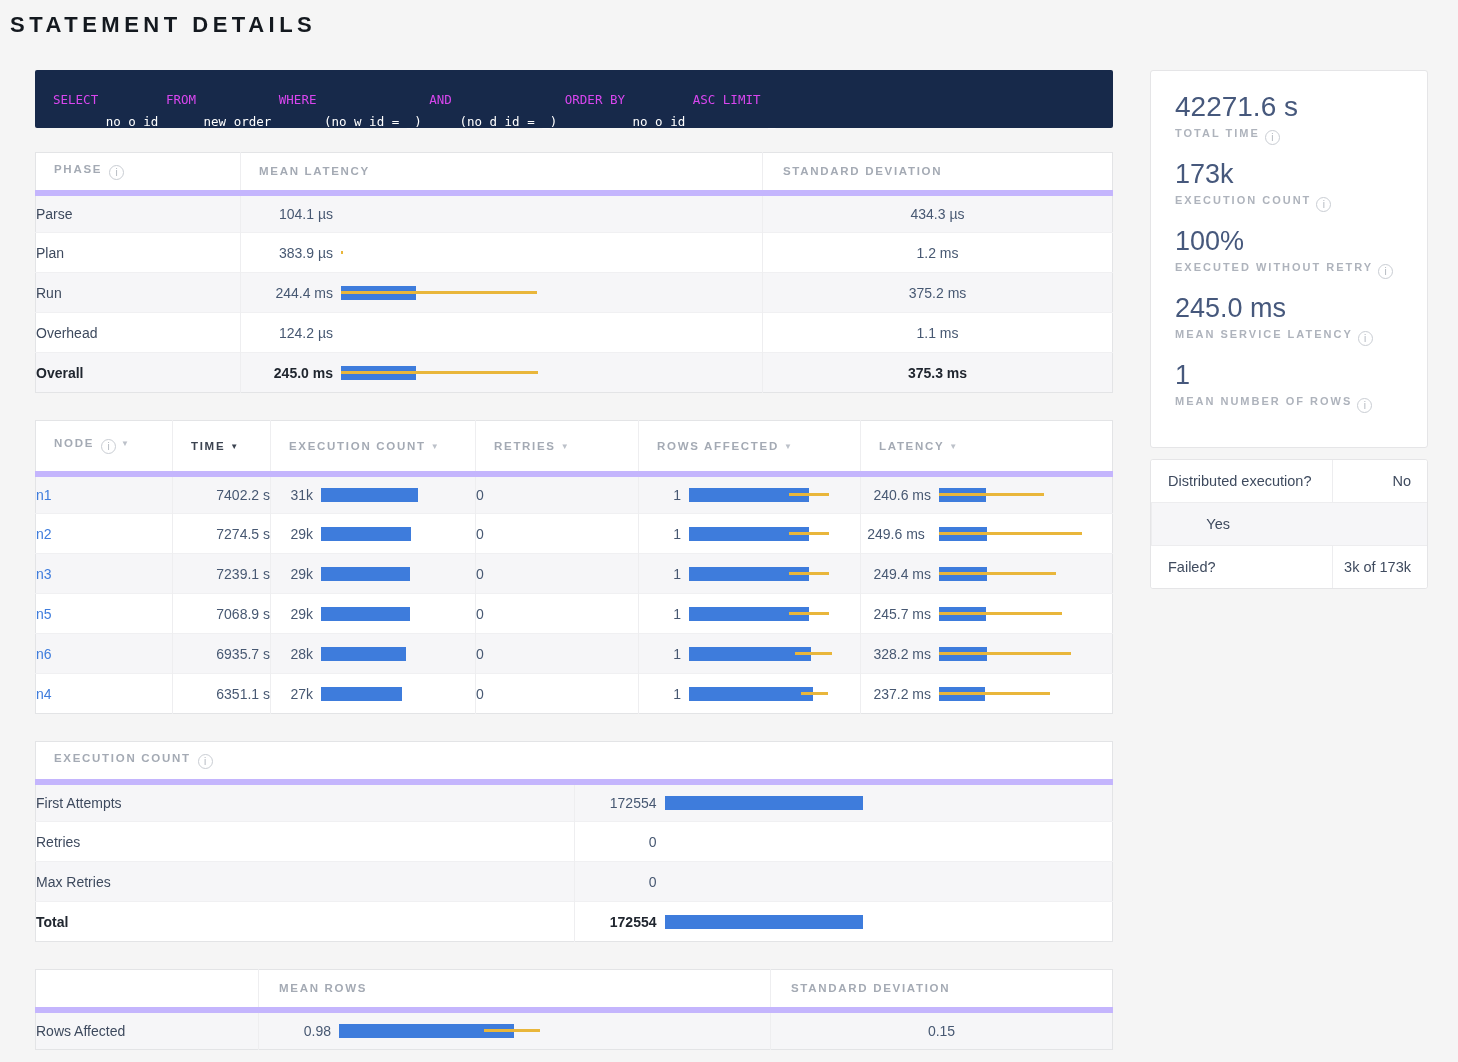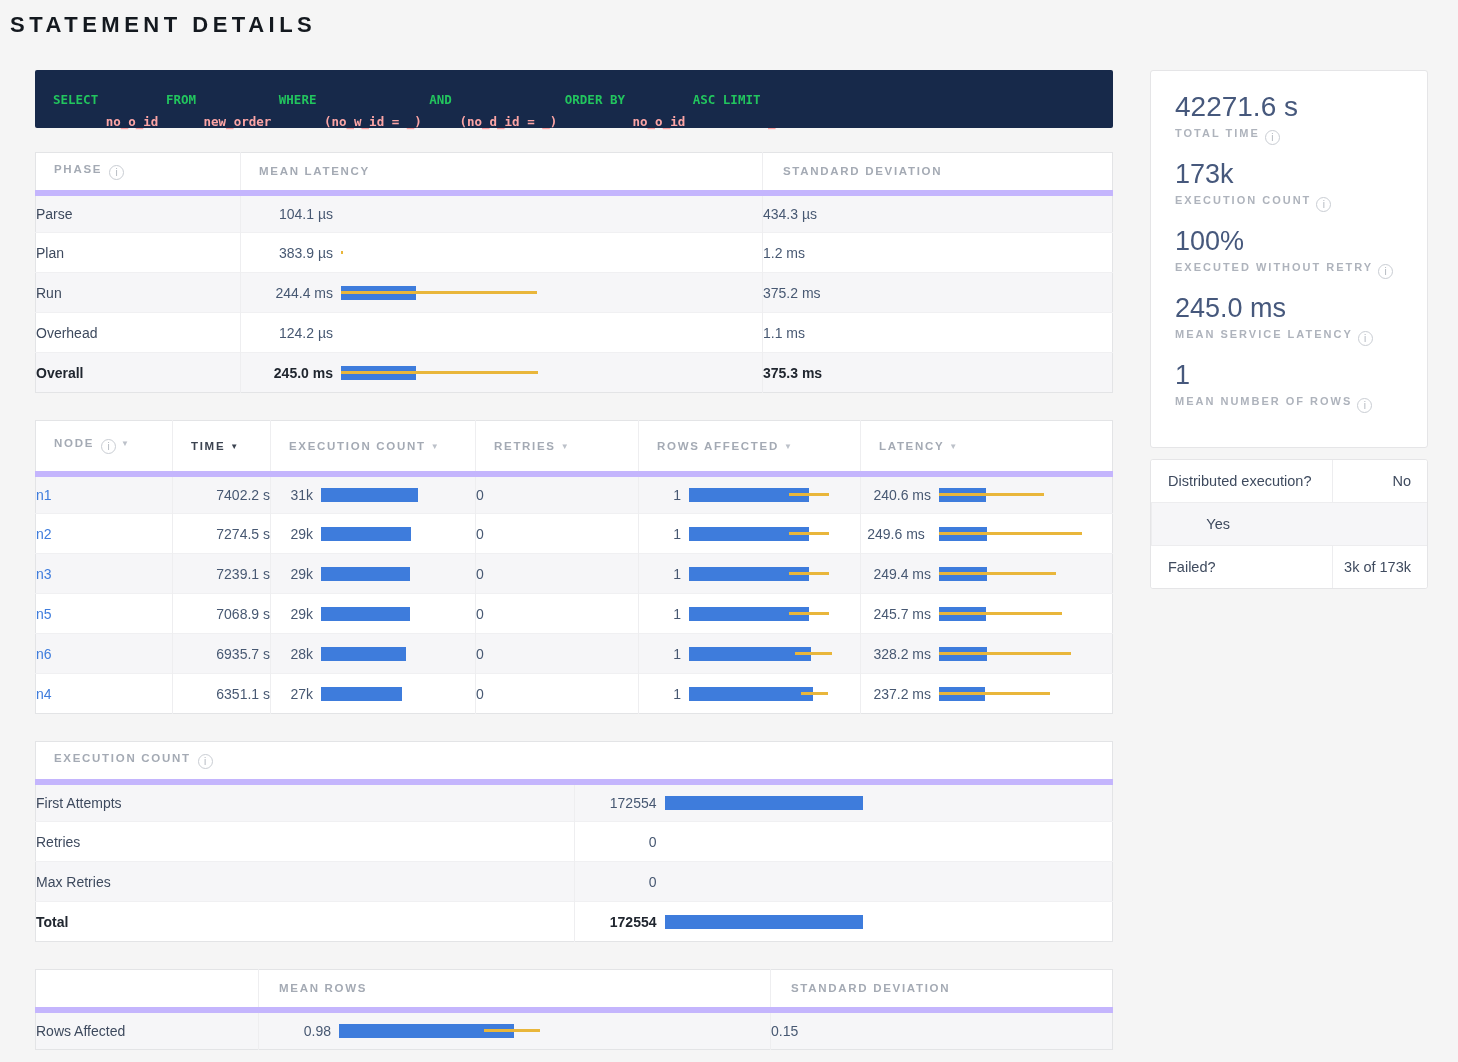--- a/index.html
+++ b/index.html
@@ -19,40 +19,40 @@
   .layout { display:flex; gap:37px; align-items:flex-start; }
   .main-col { width:1078px; flex:0 0 1078px; }
 
   
   .sql-box {
     background:#17294a; border-radius:2px; height:58px;
     display:flex; align-items:center; padding:0 18px;
     font-family:"DejaVu Sans Mono", monospace; font-size:12.5px;
     margin-bottom:24px; white-space:pre;
   }
-  .sql-kw { color:#22c55e;font-weight:bold; }
-  .sql-id { color:#fca5a5; font-weight:bold;margin-top:45px; }
+  .sql-kw { color:#d946ef; }
+  .sql-id { color:#ffffff; font-weight:normal;margin-top:45px; }
 
   
   table.tbl {
     border-collapse:collapse; width:1078px; background:#fff;
     border:1px solid #e3e4e6; margin-bottom:27px; table-layout:fixed;
   }
   .tbl th {
     color:#a4aab4; font-size:11.5px; letter-spacing:1.7px; font-weight:700;
     text-align:left; height:40px; padding:0 0 0 18px; background:#fff;
     border-bottom:6px solid #c4b5fd; white-space:nowrap;
   }
   .tbl td { height:40px; padding:0; border-top:1px solid #f0f0f2; font-size:14px; }
   .tbl tr.stripe td { background:#f6f6f8; }
   .tbl thead tr th { border-top:none; }
   .vline { border-left:1px solid #eeeef0; }
 
   .label-cell { padding-left:18px; color:#3e4a5e; }
-  .num { text-align:left; padding-right:20px; color:#475872; }
+  .num { text-align:center; padding-right:20px; color:#475872; }
   .bold-label { font-weight:700; color:#20262f; }
   .bold-val { font-weight:700; color:#20262f; }
 
   
   .cellbar { display:flex; align-items:center; gap:8px; height:100%; }
   .cellbar .val { text-align:right; flex:0 0 auto; color:#475872; }
   .cellbar .val.bold { font-weight:700; color:#20262f; }
   .track { position:relative; height:14px; flex:0 0 auto; }
   .bar-blue { position:absolute; left:0; top:0; height:14px; background:#3e7cdc; }
   .bar-dev { position:absolute; top:5.5px; height:3px; background:#e9b63b; z-index:2; }

